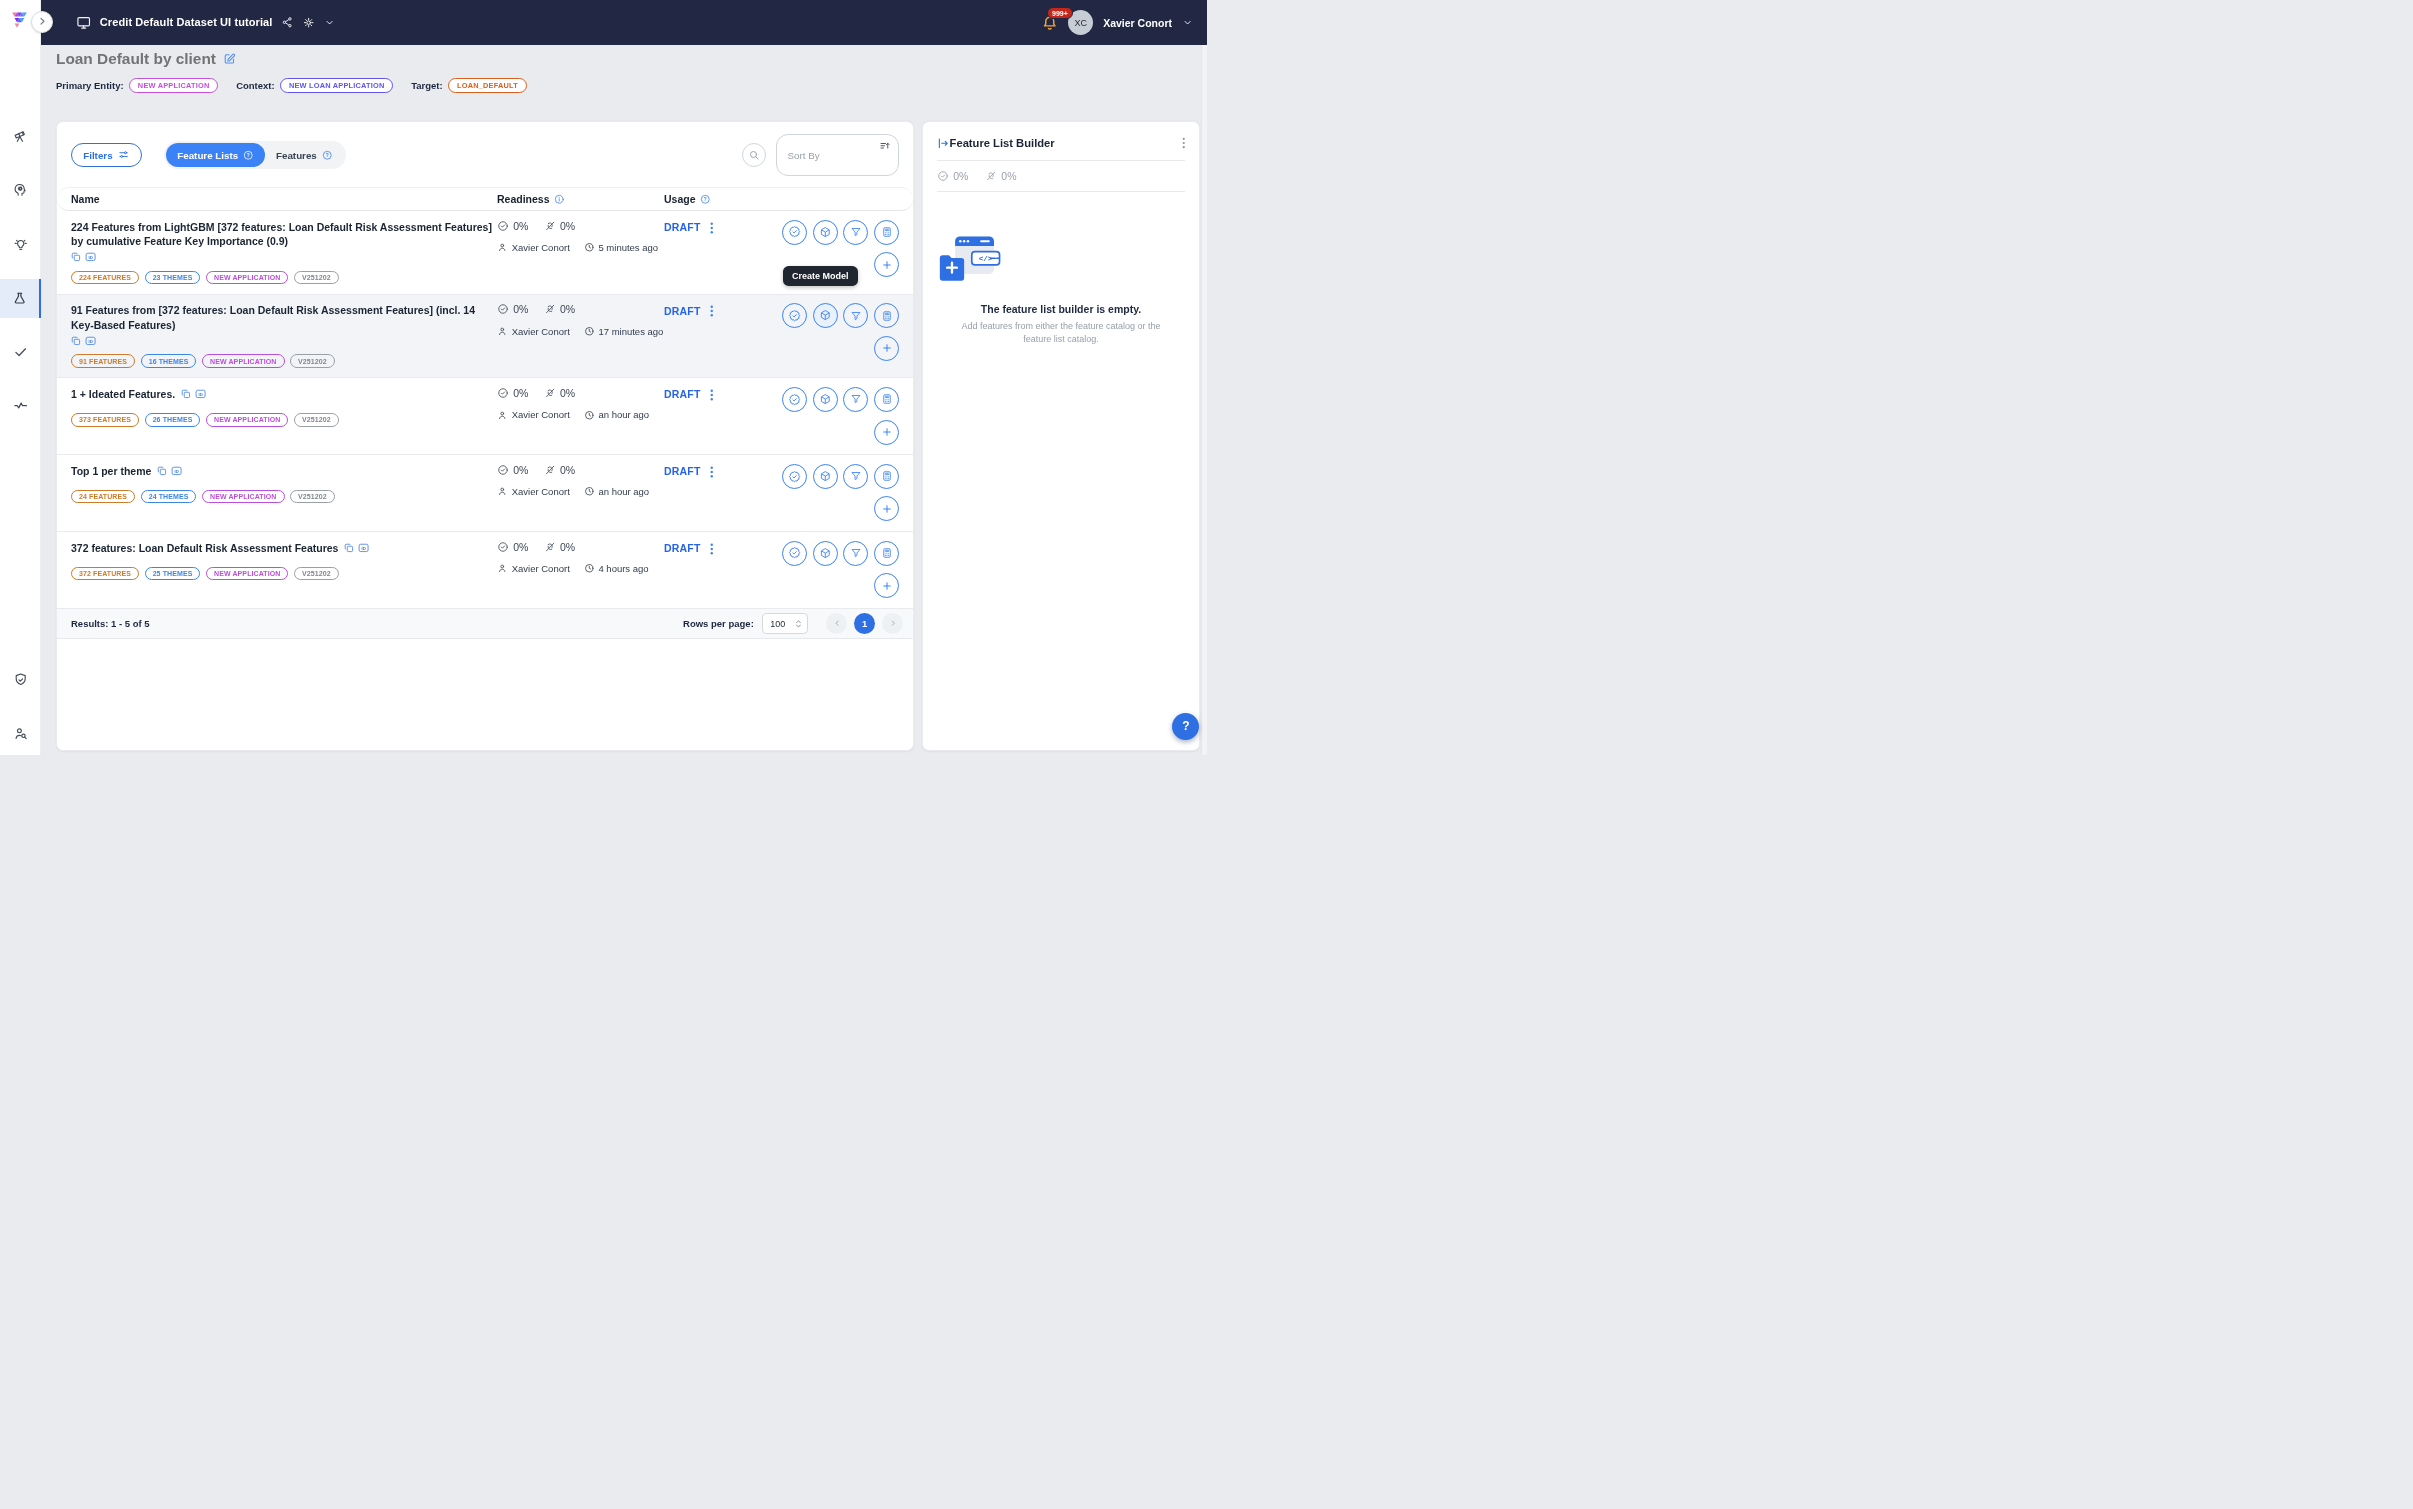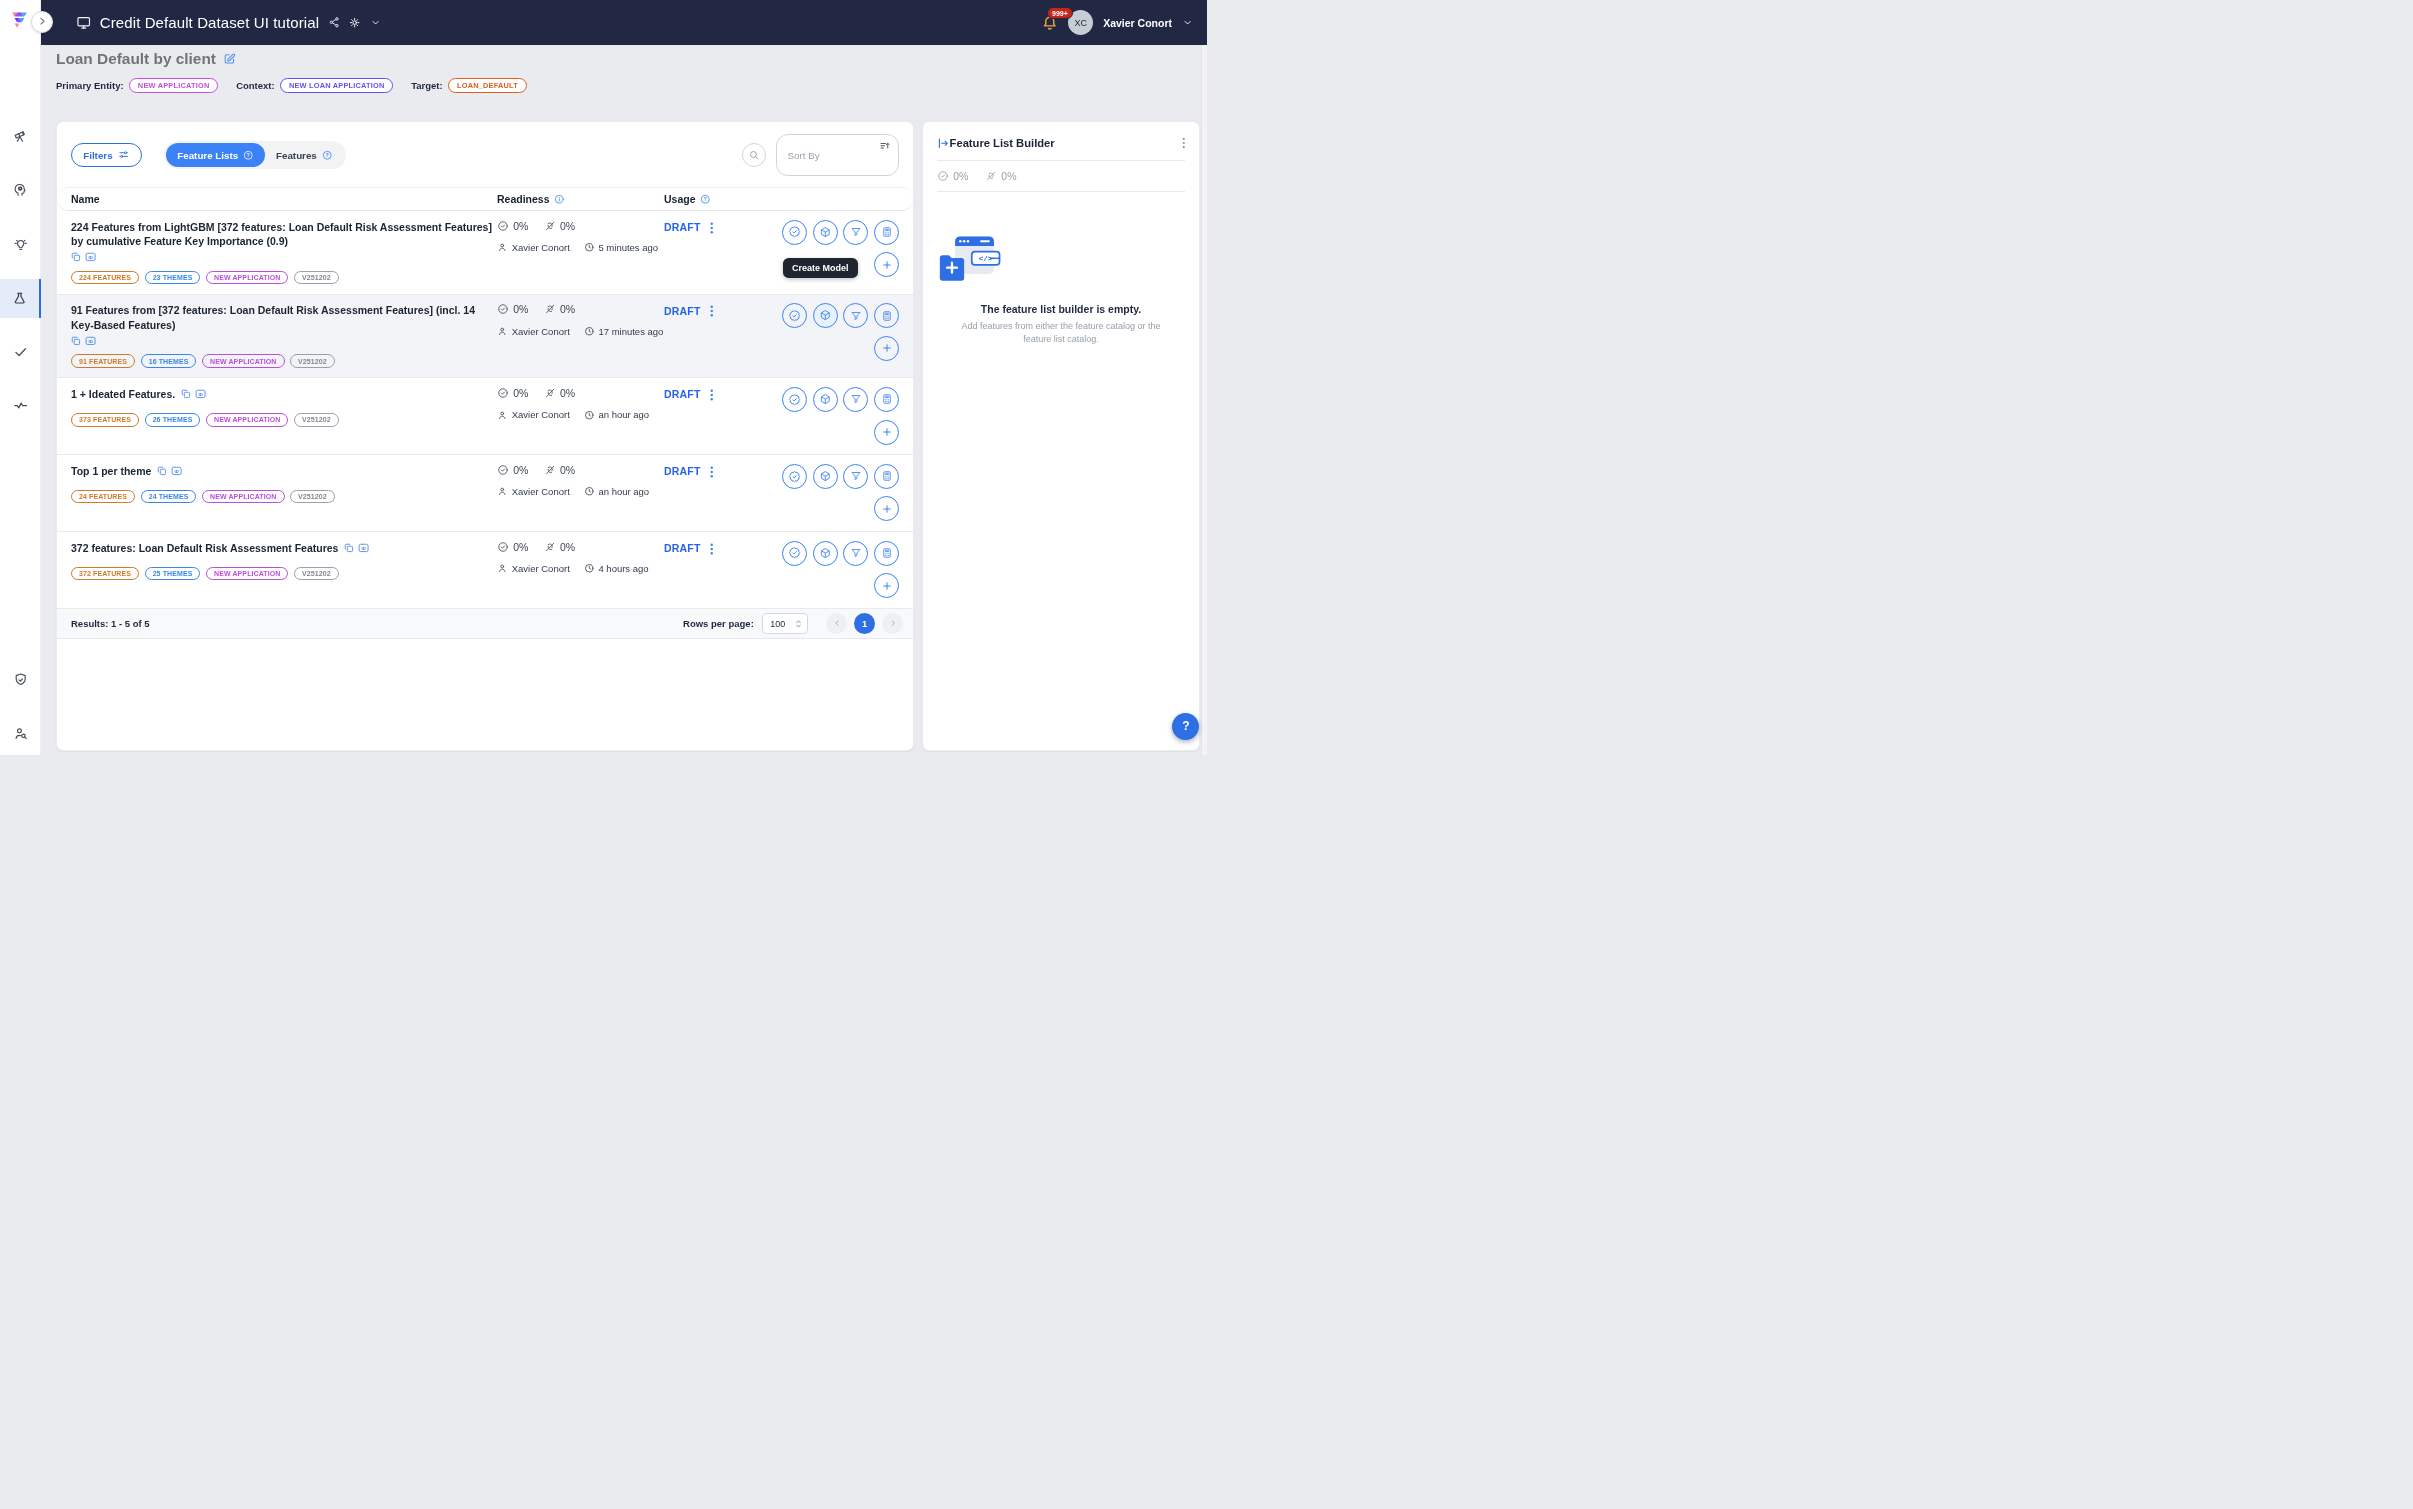--- a/index.html
+++ b/index.html
@@ -10,21 +10,21 @@
   }
   svg { display:block; }
 
   
   .topbar {
     position:absolute; left:41px; top:0; right:0; height:45px;
     background:#222743; z-index:20; display:flex; align-items:center;
     padding:0 14px 0 35px; color:#fff;
   }
   .tb-left { display:flex; align-items:center; gap:8.4px; }
-  .tb-title { font-size:15px; font-weight:normal; letter-spacing:0.1px; }
+  .tb-title { font-size:11px; font-weight:bold; letter-spacing:0.1px; }
   .tb-ic { color:#fff; opacity:.95; cursor:pointer; }
   .tb-spacer { flex:1; }
   .tb-right { display:flex; align-items:center; gap:9.8px; }
   .bell-wrap { position:relative; width:18px; height:18px; }
   .notif-badge {
     position:absolute; top:-6.3px; left:6.3px; background:#c4261a; color:#fff;
     font-size:7px; font-weight:bold; padding:1.4px 4.2px; border-radius:6.3px;
     border:1.4px solid #222743; white-space:nowrap;
   }
   .avatar {
@@ -160,21 +160,21 @@
   .actions-cell { display:flex; flex-direction:column; align-items:flex-end; gap:7.7px; }
   .action-row { display:flex; gap:5.6px; }
   .circle-btn {
     width:25px; height:25px; border-radius:50%; border:1.1px solid #3b82f6;
     background:transparent; color:#3b82f6; display:flex; align-items:center;
     justify-content:center; cursor:pointer;
   }
   .circle-btn.hl { background:#e9f1fd; }
 
   .tooltip {
-    position:absolute; left:726px; top:136px; z-index:50; background:#20262f;
+    position:absolute; left:726px; top:144px; z-index:50; background:#20262f;
     color:#fff; font-size:9px; font-weight:bold; padding:4.9px 9px;
     border-radius:5.6px; box-shadow:0 1.4px 4.2px rgba(0,0,0,.25); white-space:nowrap;
   }
 
   
   .tfoot {
     display:flex; align-items:center; height:30px; background:#f8f9fb;
     border-bottom:0.7px solid #e5e8ec; padding:0 9.8px 0 14px;
     font-size:9.5px; font-weight:bold; color:#1c2740;
   }

